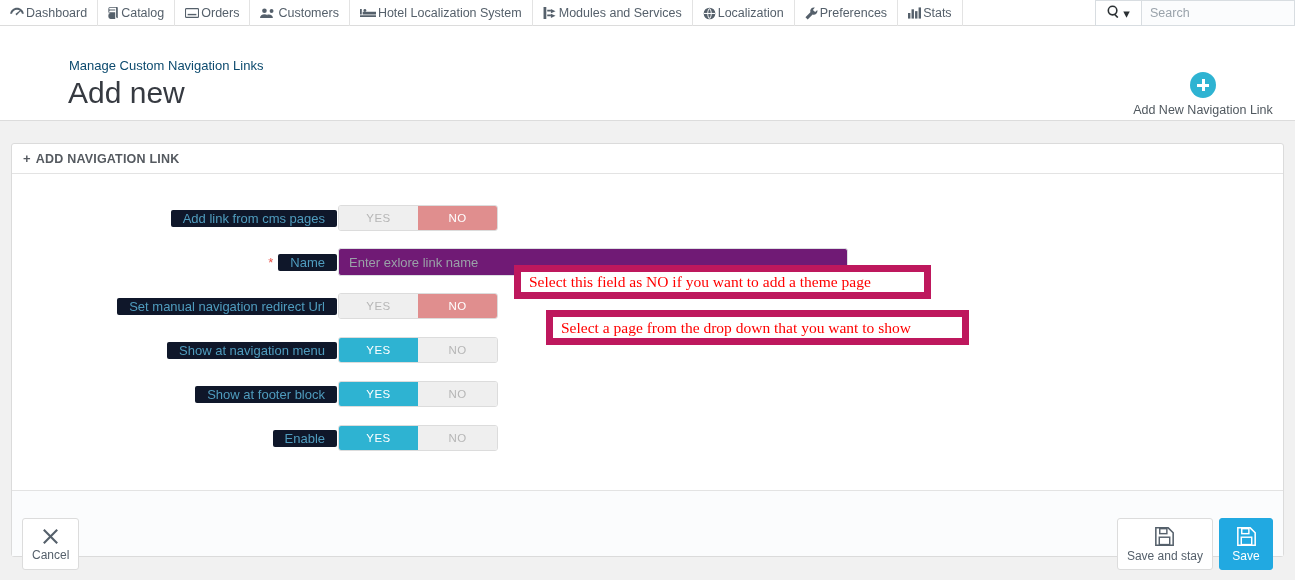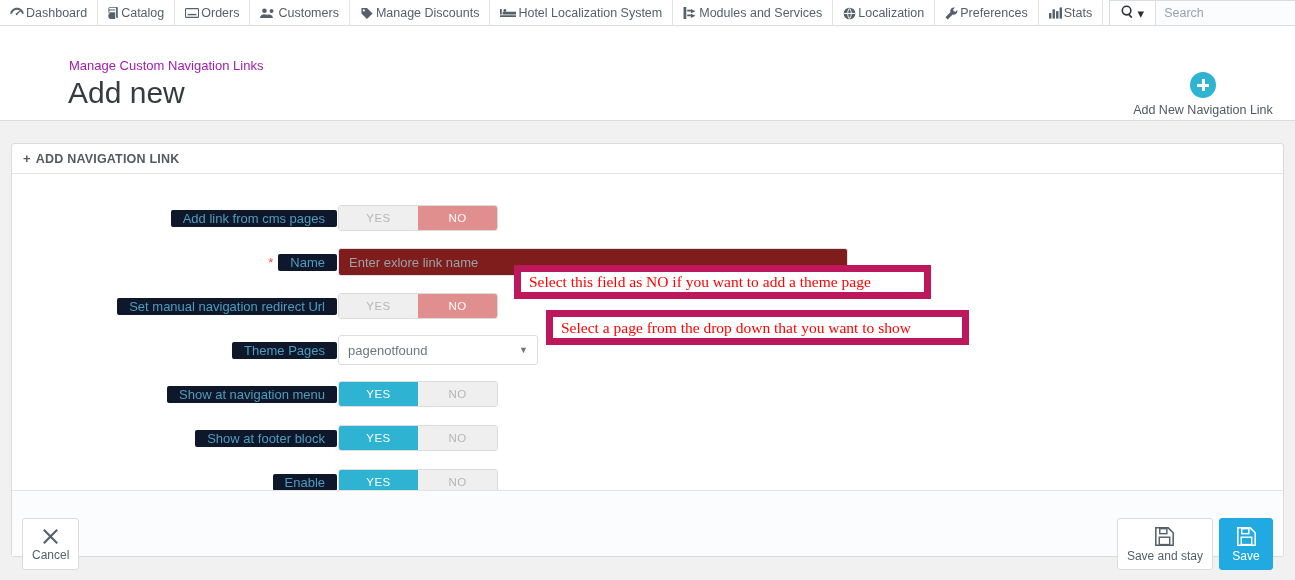--- a/index.html
+++ b/index.html
@@ -71,21 +71,21 @@
   .pagehead {
     height: 95px;
     background: #ffffff;
     border-bottom: 1px solid #dcdcdc;
     position: relative;
   }
   .breadcrumb {
     position: absolute;
     left: 69px; top: 32px;
     font-size: 13px;
-    color: #a21caf;
+    color: #0c4a6e;
   }
   .page-title {
     position: absolute;
     left: 68px; top: 50px;
     font-size: 30px;
     font-weight: normal;
     color: #363a41;
     margin: 0;
   }
   .headbtn {
@@ -192,21 +192,21 @@
   
   .txt {
     width: 510px;
     height: 28px;
     border: 1px solid #dcdfe2;
     border-radius: 3px;
     padding: 0 10px;
     font-size: 13px;
     color: #888f96;
     font-family: "Liberation Sans", sans-serif;
-    background: #7f1d1d;
+    background: #701a75;
     outline: none;
   }
   .txt::placeholder { color: #9aa1a8; }
 
   
   .sel {
     width: 200px;
     height: 30px;
     border: 1px solid #dcdfe2;
     border-radius: 3px;
@@ -316,28 +316,20 @@
     <span class="ico">
       <svg width="16" height="12" viewBox="0 0 18 13">
           <circle cx="5" cy="4" r="2.6" fill="currentColor"></circle>
           <circle cx="13" cy="4.2" r="2.2" fill="currentColor"></circle>
           <path fill="currentColor" d="M0 12c0-2.6 2.2-4.2 5-4.2S10 9.4 10 12zM9.8 12c-.1-1.6-.8-2.8-1.9-3.6.6-.2 1.3-.3 2.1-.3 2.6 0 4.5 1.4 4.5 3.9z"></path>
         </svg>
     </span>
     <span>Customers</span>
   </div>
 
-  <div class="nav-item">
-    <span class="ico">
-      <svg width="14" height="13" viewBox="0 0 14 14">
-          <path fill="currentColor" d="M1 1h6l6 6-6 6-6-6V1zm2.6 1.5a1.2 1.2 0 1 0 0 2.4 1.2 1.2 0 0 0 0-2.4z"></path>
-        </svg>
-    </span>
-    <span>Manage Discounts</span>
-  </div>
 
   <div class="nav-item">
     <span class="ico">
       <svg width="16" height="11" viewBox="0 0 18 12">
           <path fill="currentColor" d="M0 1h2v6H0zM3 4h15v3H3zM0 8h18v2H0z"></path>
           <circle cx="5.5" cy="2.6" r="1.6" fill="currentColor"></circle>
         </svg>
     </span>
     <span>Hotel Localization System</span>
   </div>
@@ -447,31 +439,20 @@
           <span class="lbl">Set manual navigation redirect Url</span>
         </div>
         <div class="fctl">
           <div class="toggle">
             <span>YES</span>
             <span class="on-no">NO</span>
           </div>
         </div>
       </div>
 
-      <div class="frow">
-        <div class="flabel">
-          <span class="lbl">Theme Pages</span>
-        </div>
-        <div class="fctl">
-          <div class="sel">
-            <span>pagenotfound</span>
-            <span class="caret">▼</span>
-          </div>
-        </div>
-      </div>
 
       <div class="frow">
         <div class="flabel">
           <span class="lbl">Show at navigation menu</span>
         </div>
         <div class="fctl">
           <div class="toggle">
             <span class="on-yes">YES</span>
             <span>NO</span>
           </div>

